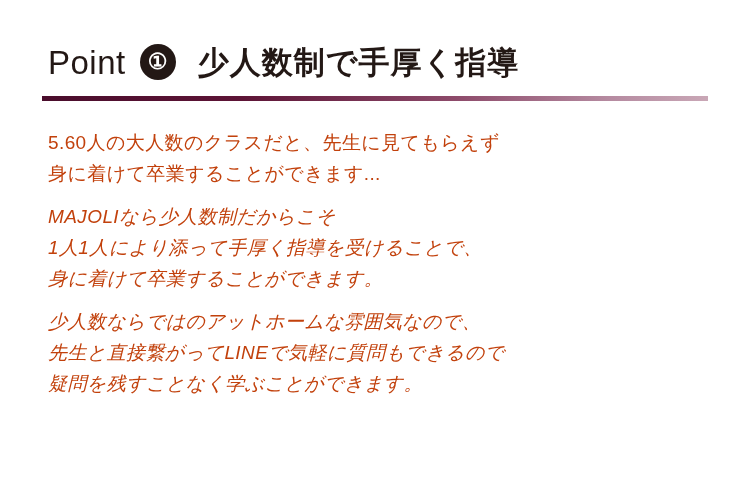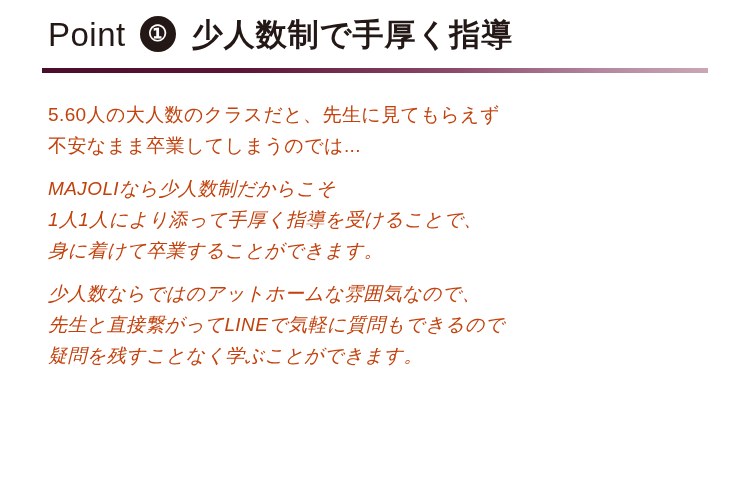--- a/index.html
+++ b/index.html
@@ -12,21 +12,21 @@
     background: #ffffff;
     font-family: "Liberation Sans", sans-serif;
     color: #231815;
     overflow: hidden;
   }
   .page {
     position: relative;
     width: 750px;
     height: 488px;
     box-sizing: border-box;
-    padding: 16px 42px 0 42px;
+    padding: 44px 42px 0 42px;
   }
   .heading-row {
     display: flex;
     align-items: center;
     gap: 12px;
     padding-left: 6px;
   }
   .heading-label {
     font-size: 33px;
     font-weight: 400;
@@ -47,21 +47,21 @@
     justify-content: center;
     line-height: 1;
     margin-left: 2px;
     flex: 0 0 auto;
   }
   .heading-title {
     font-size: 31px;
     font-weight: 700;
     color: #231815;
     line-height: 1;
-    margin-left: 4px;
+    margin-left: 10px;
     letter-spacing: 1px;
   }
   .rule {
     margin-top: 16px;
     height: 5px;
     width: 100%;
     background: linear-gradient(to right, #4a0d2c 0%, #5d1436 30%, #8d4a6a 62%, #b58aa0 85%, #c9a7b6 100%);
   }
   .body-copy {
     margin-top: 26px;
@@ -92,21 +92,21 @@
     <span class="heading-badge">①</span>
     <span class="heading-title">少人数制で手厚く指導</span>
   </div>
 
   <div class="rule"></div>
 
   <div class="body-copy">
 
     <div class="para">
       <span class="line">5.60人の大人数のクラスだと、先生に見てもらえず</span>
-      <span class="line">不安なまま卒業してしまうのでは...</span>
+      <span class="line">身に着けて卒業することができます...</span>
     </div>
 
     <div class="para">
       <span class="line">MAJOLIなら少人数制だからこそ</span>
       <span class="line">1人1人により添って手厚く指導を受けることで、</span>
       <span class="line">身に着けて卒業することができます。</span>
     </div>
 
     <div class="para">
       <span class="line">少人数ならではのアットホームな雰囲気なので、</span>

